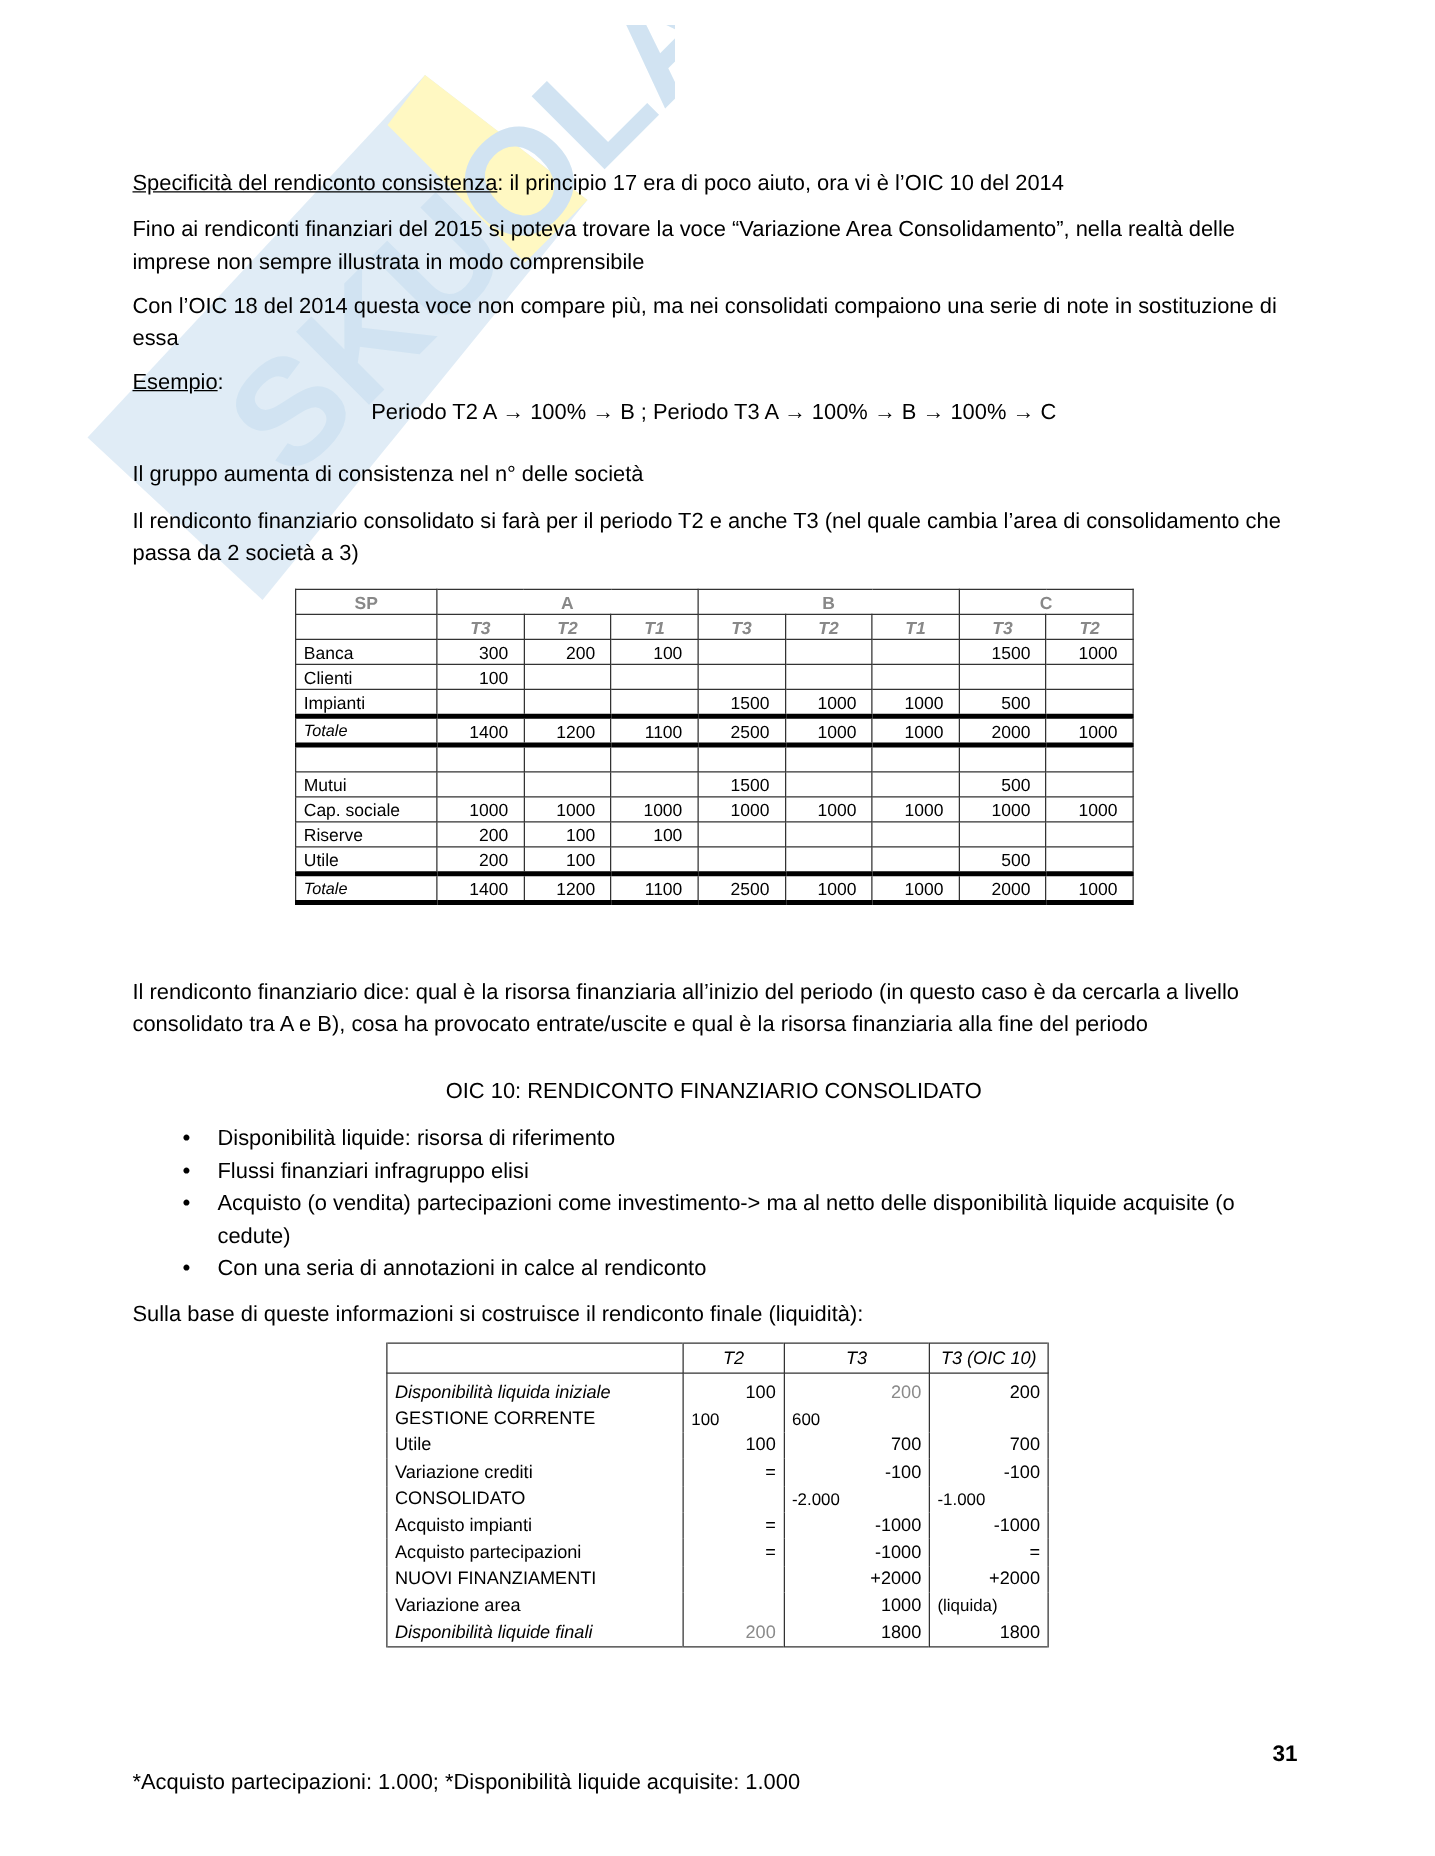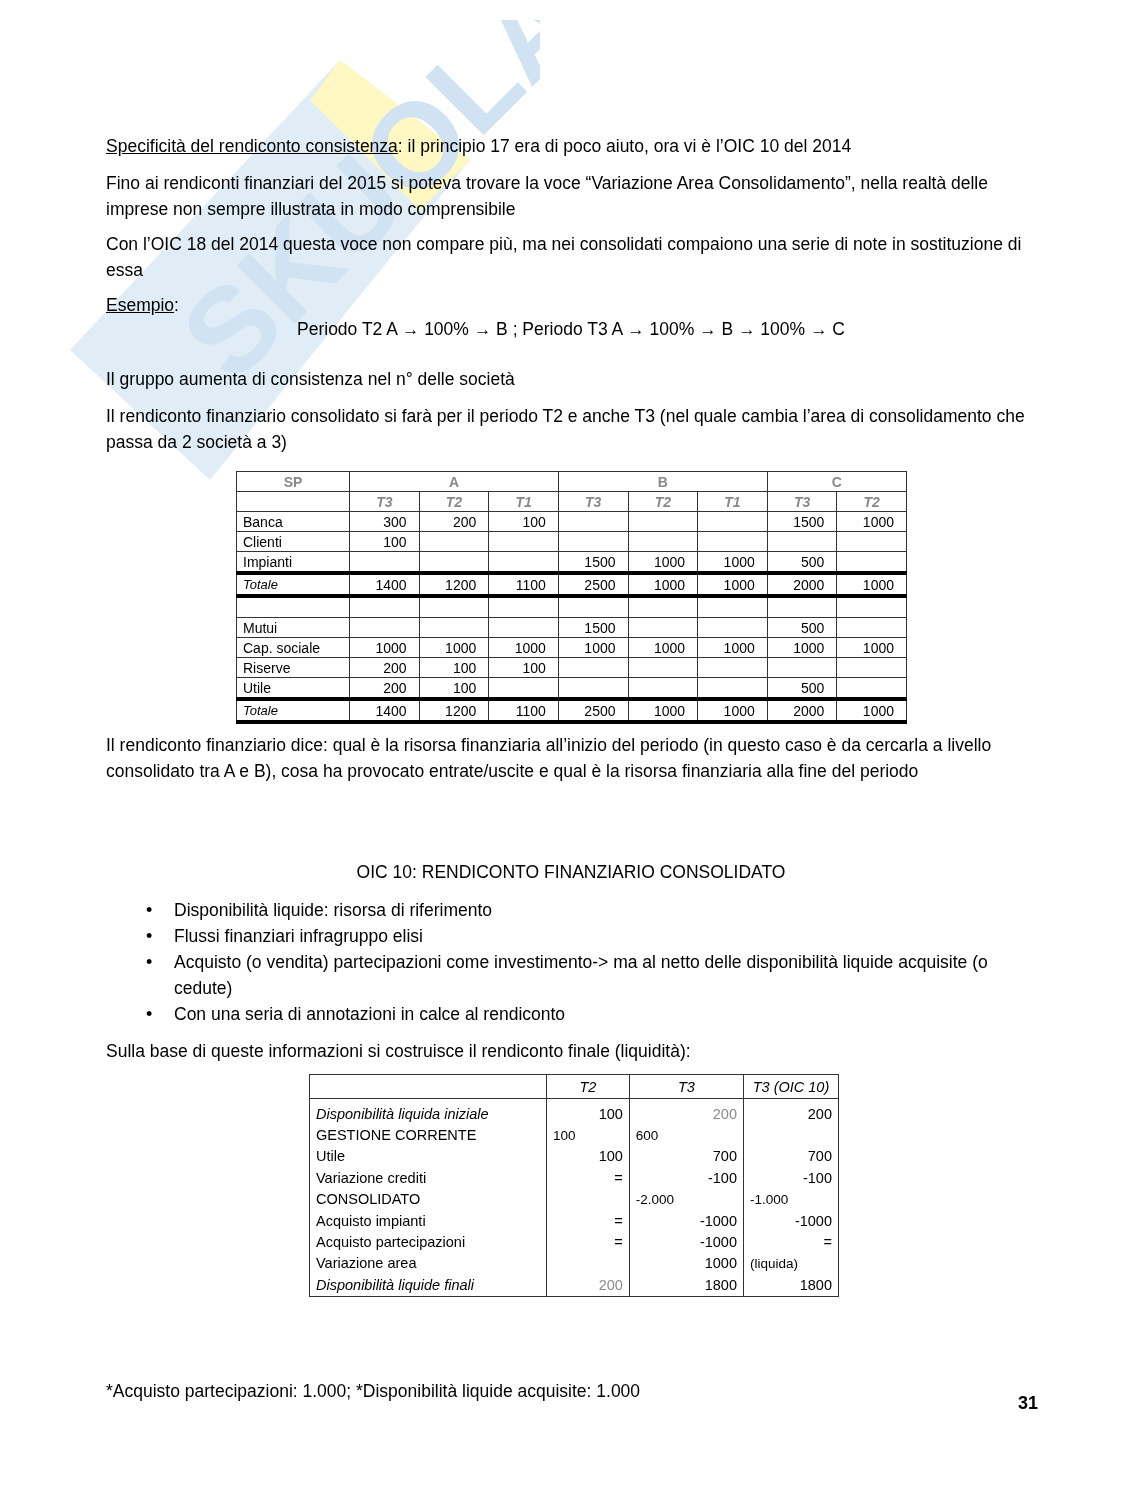--- a/index.html
+++ b/index.html
@@ -48,30 +48,30 @@
   </p>
   <p class="p" style="top:170px">Fino ai rendiconti finanziari del 2015 si poteva trovare la voce “Variazione Area Consolidamento”, nella realtà delle imprese non sempre illustrata in modo comprensibile</p>
   <p class="p" style="top:231px">Con l’OIC 18 del 2014 questa voce non compare più, ma nei consolidati compaiono una serie di note in sostituzione di essa</p>
   <p class="p" style="top:292px">
     <span class="u">Esempio</span><span>:</span>
   </p>
   <p class="p center" style="top:316px; left:0;">Periodo T2 A → 100% → B  ;  Periodo T3 A → 100% → B → 100% → C</p>
   <p class="p" style="top:366px">Il gruppo aumenta di consistenza nel n° delle società</p>
   <p class="p" style="top:403px">Il rendiconto finanziario consolidato si farà per il periodo T2 e anche T3 (nel quale cambia l’area di consolidamento che passa da 2 società a 3)</p>
 
-  <p class="p" style="top:732px">Il rendiconto finanziario dice: qual è la risorsa finanziaria all’inizio del periodo (in questo caso è da cercarla a livello consolidato tra A e B), cosa ha provocato entrate/uscite e qual è la risorsa finanziaria alla fine del periodo</p>
+  <p class="p" style="top:780px">Il rendiconto finanziario dice: qual è la risorsa finanziaria all’inizio del periodo (in questo caso è da cercarla a livello consolidato tra A e B), cosa ha provocato entrate/uscite e qual è la risorsa finanziaria alla fine del periodo</p>
   <p class="p center" style="top:859px">OIC 10: RENDICONTO FINANZIARIO CONSOLIDATO</p>
   <ul class="bullets">
     <li>Disponibilità liquide: risorsa di riferimento</li>
     <li>Flussi finanziari infragruppo elisi</li>
     <li>Acquisto (o vendita) partecipazioni come investimento-&gt; ma al netto delle disponibilità liquide acquisite (o cedute)</li>
     <li>Con una seria di annotazioni in calce al rendiconto</li>
   </ul>
   <p class="p" style="top:1038px">Sulla base di queste informazioni si costruisce il rendiconto finale (liquidità):</p>
-  <p class="p" style="top:1378px">*Acquisto partecipazioni: 1.000; *Disponibilità liquide acquisite: 1.000</p>
+  <p class="p" style="top:1412px">*Acquisto partecipazioni: 1.000; *Disponibilità liquide acquisite: 1.000</p>
 </div>
 
 <table class="sp" id="sp-table" style="left:236px; top:471px; width:671px;padding-left:32px;">
   <thead>
     <tr>
       <th>SP</th>
       <th colspan="3">A</th>
       <th colspan="3">B</th>
       <th colspan="2">C</th>
     </tr>
@@ -247,20 +247,26 @@
         <td class="num">-1000</td>
         <td class="num">-1000</td>
       </tr>
       <tr>
         <td class="lbl">Acquisto partecipazioni</td>
         <td class="num">=</td>
         <td class="num">-1000</td>
         <td class="num">=</td>
       </tr>
       <tr>
+        <td class="lbl">NUOVI FINANZIAMENTI</td>
+        <td class="num"></td>
+        <td class="num">+2000</td>
+        <td class="num">+2000</td>
+      </tr>
+      <tr>
         <td class="lbl">Variazione area</td>
         <td class="num"></td>
         <td class="num">1000</td>
         <td class="left">(liquida)</td>
       </tr>
       <tr>
         <td class="lbl it">Disponibilità liquide finali</td>
         <td class="num grey">200</td>
         <td class="num">1800</td>
         <td class="num">1800</td>

